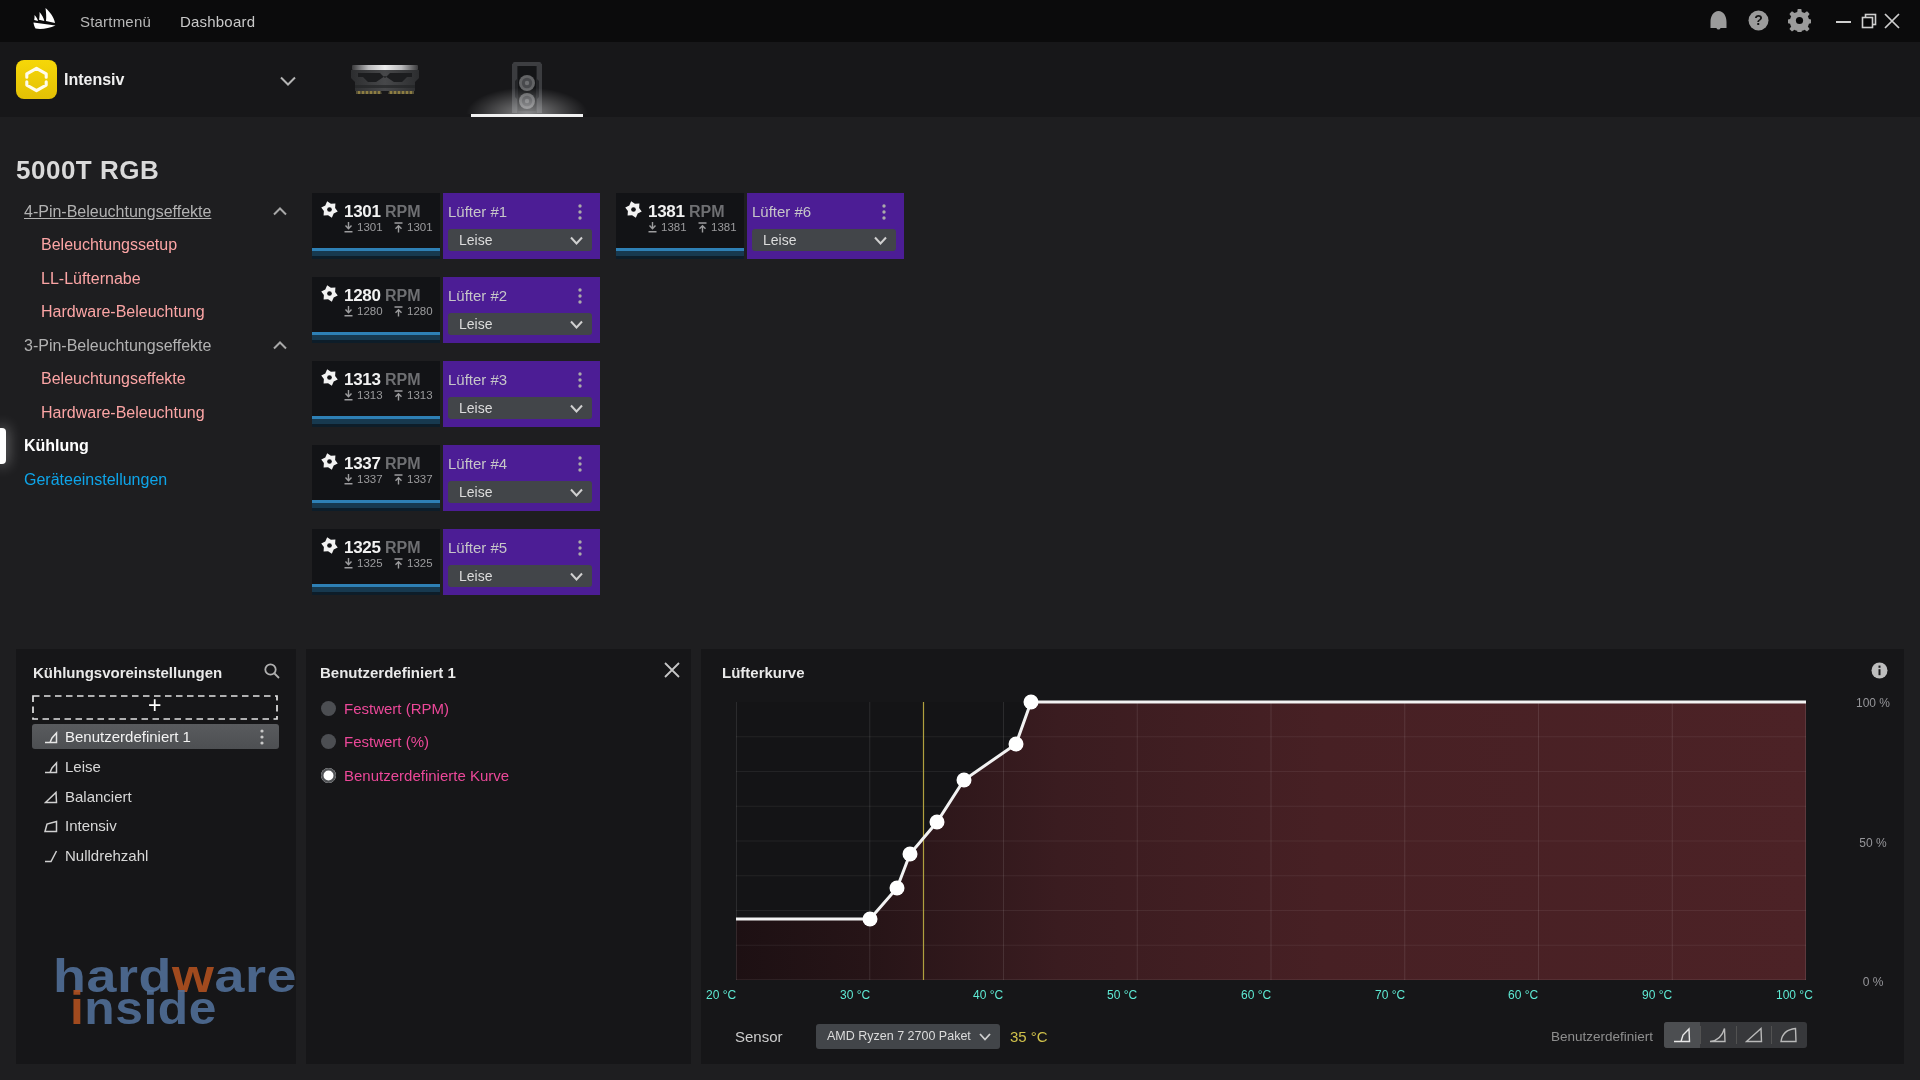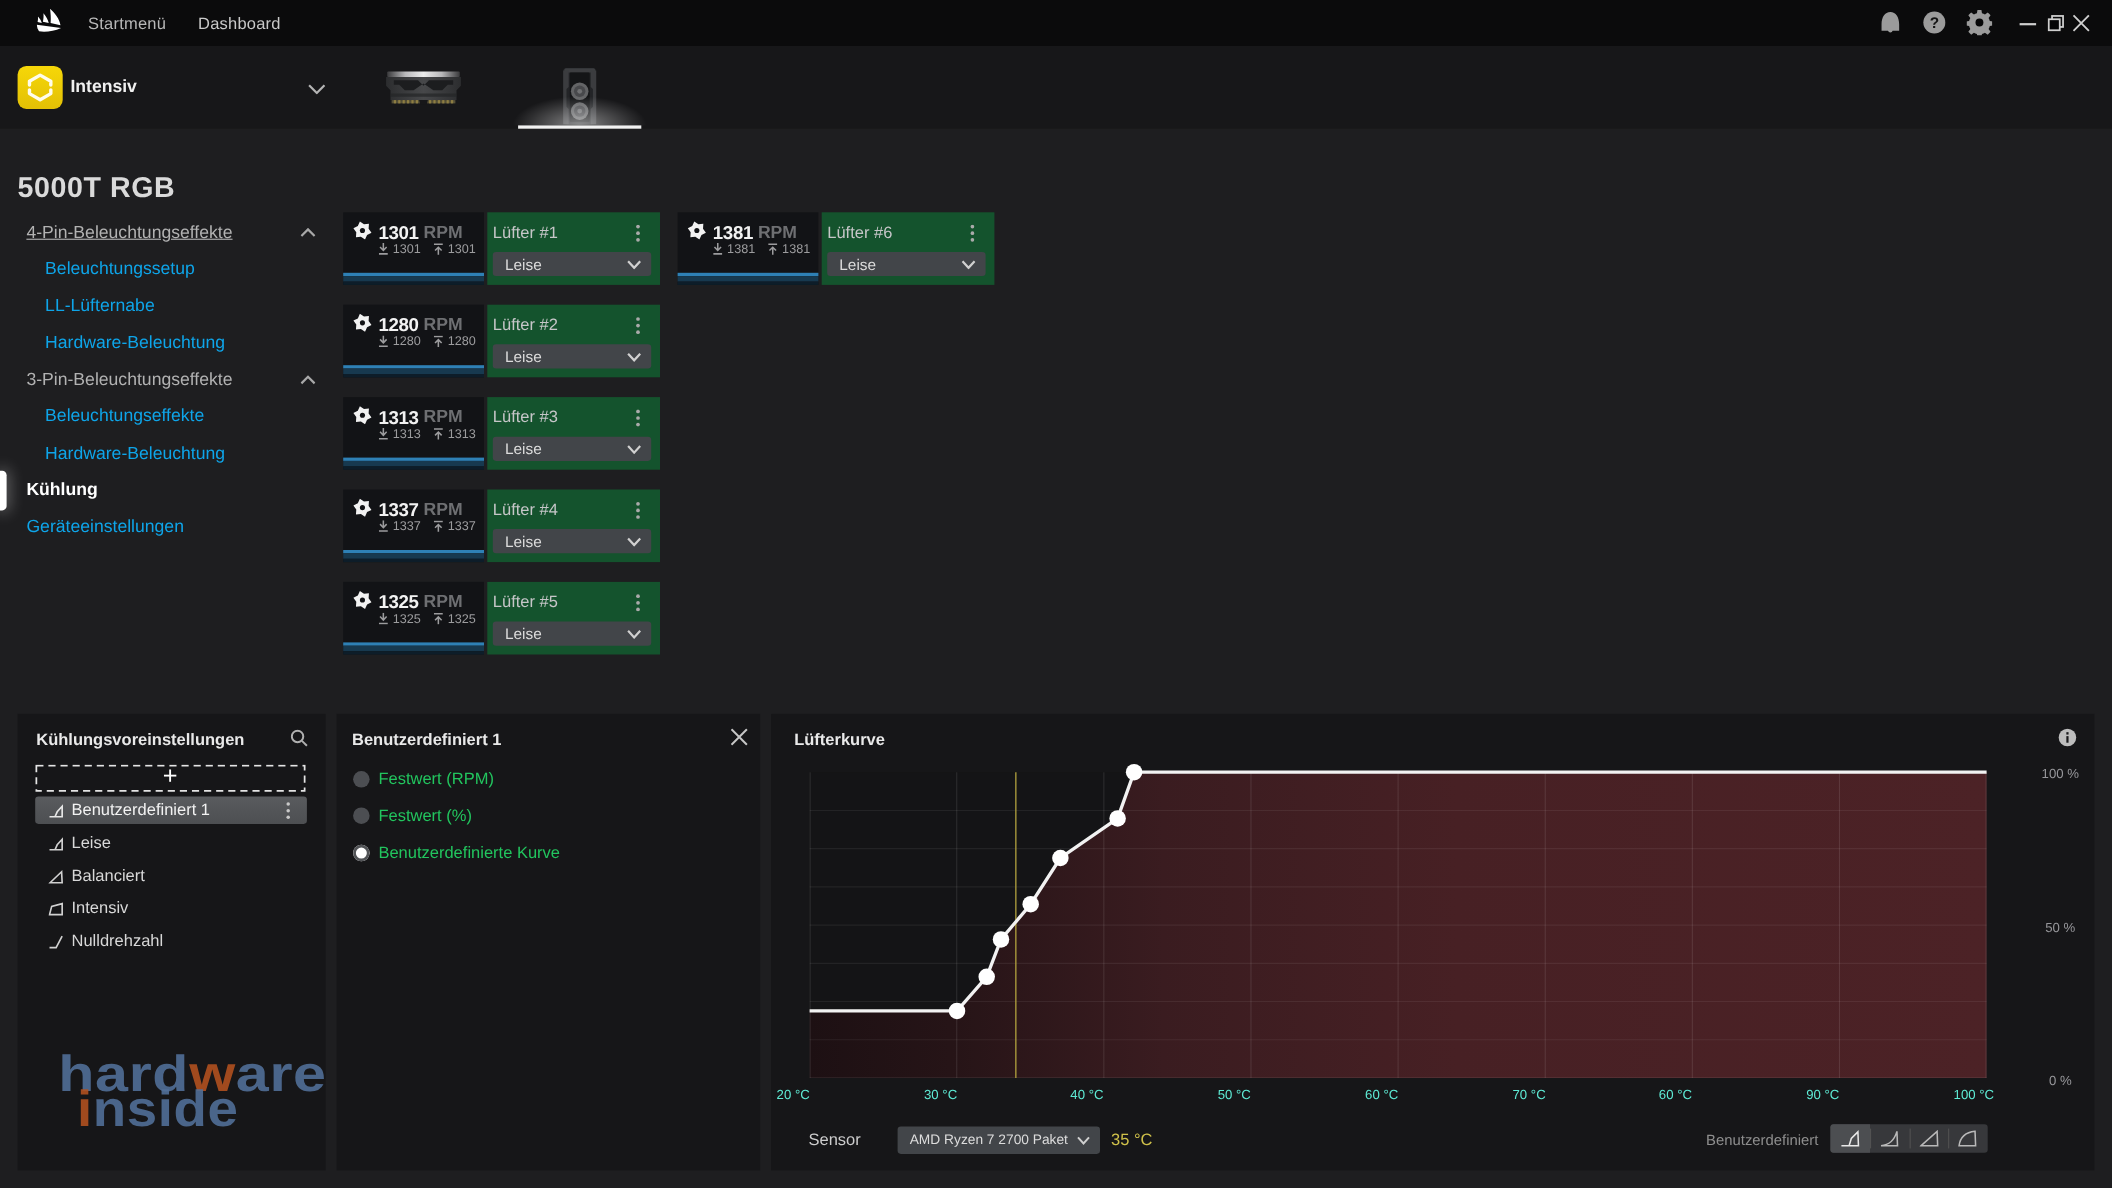--- a/index.html
+++ b/index.html
@@ -10,36 +10,36 @@
 .navtxt { position:absolute; top:13px; font-size:15px; letter-spacing:0.2px; color:#b8b8b8; }
 #profileicon { left:16px; top:60px; width:41px; height:39px; border-radius:8px;
   background:linear-gradient(180deg,#f6d708 0%,#e3c005 100%); }
 .seltab-glow { left:462px; top:80px; width:130px; height:34px;
   background:radial-gradient(ellipse 60% 100% at 50% 100%, rgba(255,255,255,0.48), rgba(255,255,255,0.10) 60%, rgba(255,255,255,0) 78%); }
 .seltab-line { left:471px; top:114px; width:112px; height:3px; background:#f2f2f2; }
 #sidebar-ind { left:0; top:428px; width:6px; height:36px; background:#fff; border-radius:0 4px 4px 0;
   box-shadow:0 0 14px 2px rgba(255,255,255,0.35); }
 .h1 { position:absolute; left:16px; top:155px; font-size:26px; font-weight:700; color:#dadada; letter-spacing:0.5px; }
 .mi { position:absolute; font-size:16px; color:#b2b2b2; white-space:nowrap; }
-.mi2 { position:absolute; font-size:16px; color:#0ea5e9; white-space:nowrap; }
+.mi2 { position:absolute; font-size:16px; color:#fca5a5; white-space:nowrap; }
 .fan-card-l { position:absolute; width:128px; height:66px; background:#121316; }
-.fan-card-r { position:absolute; width:157px; height:66px; background:#14532d; }
+.fan-card-r { position:absolute; width:157px; height:66px; background:#4c1d95; }
 .rpmbig { position:absolute; left:32px; top:9px; font-size:17px; font-weight:700; color:#f2f2f2; letter-spacing:-0.3px; }
 .rpmunit { position:absolute; left:73px; top:10px; font-size:16px; font-weight:700; color:#6e6f72; }
 .minmax { position:absolute; top:28px; font-size:11.5px; color:#9c9c9e; }
 .bar-blue1 { position:absolute; left:0; top:55px; width:128px; height:3px; background:#2e80b5; }
 .bar-blue2 { position:absolute; left:0; top:58px; width:128px; height:5px; background:#17394f; }
 .bar-blue3 { position:absolute; left:0; top:63px; width:128px; height:3px; background:#0d1d29; }
 .fanlabel { position:absolute; left:5px; top:10px; font-size:15px; color:#c6c6c8; }
 .dd { position:absolute; background:#424549; border-radius:3px; }
 .ddtxt { position:absolute; left:11px; top:3px; font-size:14px; color:#dcdcdc; }
 .panel { position:absolute; top:649px; height:415px; background:#161618; }
 .ptitle { position:absolute; top:664px; font-size:15px; font-weight:700; color:#e9e9e9; }
 .pitem { position:absolute; font-size:15px; color:#d8d8d8; white-space:nowrap; }
-.radiolbl { position:absolute; font-size:15px; color:#22c55e; }
+.radiolbl { position:absolute; font-size:15px; color:#ec4899; }
 .radio { position:absolute; width:15px; height:15px; border-radius:50%; background:#4c4e52; }
 .xlab { position:absolute; top:988px; font-size:12px; color:#5eead4; width:60px; text-align:left; }
 .ylab { position:absolute; font-size:12px; color:#96969a; width:50px; text-align:center; }
 </style>
 </head>
 <body>
 
 <div class="abs" id="topbar">
 
   <svg class="abs" style="left:33px;top:8px" width="24" height="26" viewBox="0 0 24 26">

